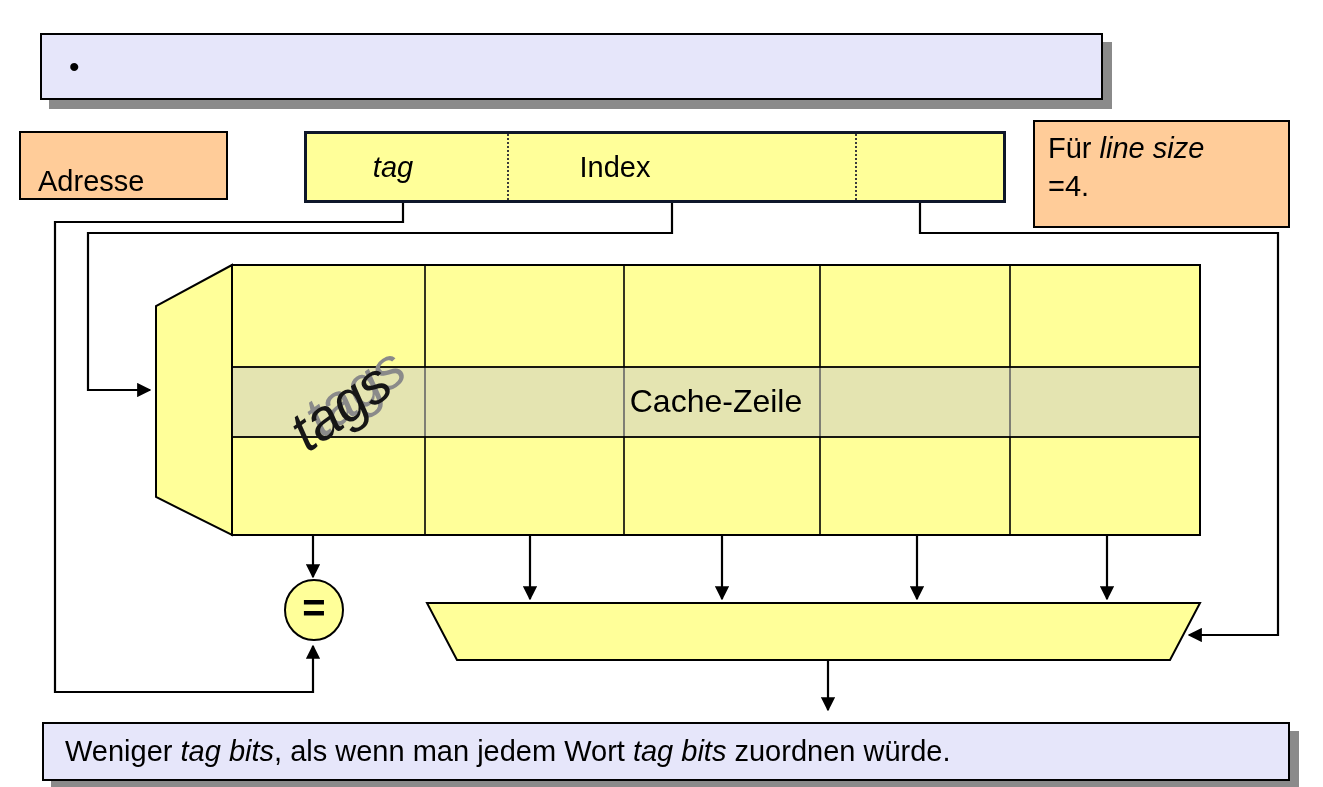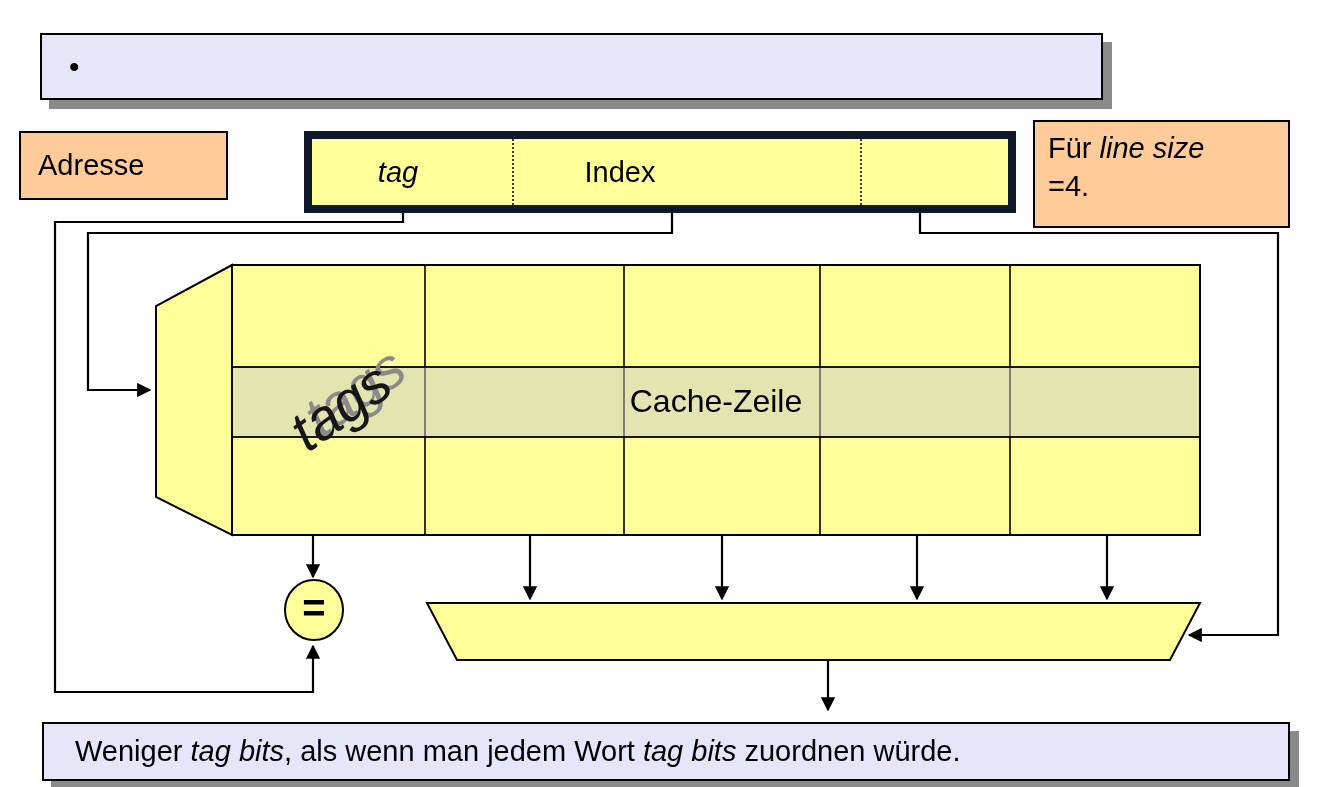--- a/index.html
+++ b/index.html
@@ -15,29 +15,29 @@
     box-shadow:9px 9px 0 var(--c-shadow,#8a8a8a);
     display:flex;align-items:center;
   }
   .orange-box{
     background:var(--c-orange,#ffcc99);
     border:2px solid #000;
   }
   #title-box{left:40px;top:33px;width:1059px;height:63px;font-size:33px;}
   #title-box .bullet{padding:0 25px 0 27px;font-size:30px;}
   #footer-box{left:42px;top:722px;width:1244px;height:55px;font-size:29px;}
-  #footer-box .inner{padding-left:31px;}
-  #adresse-box{left:19px;top:131px;width:205px;height:65px;display:flex;align-items:center;font-size:29px;}
+  #footer-box .inner{padding-left:21px;}
+  #adresse-box{left:19px;top:131px;width:205px;height:65px;display:flex;align-items:flex-end;font-size:29px;}
   #adresse-box .inner{padding-left:17px;}
   #note-box{left:1033px;top:120px;width:253px;height:104px;font-size:29px;line-height:1.3;}
   #note-box .inner{padding:8px 15px 0 13px;}
   
   #address-bar{
     left:304px;top:131px;width:696px;height:66px;
-    background:var(--c-yellow,#ffff99);border:8px solid #0f172a;
+    background:var(--c-yellow,#ffff99);border:3px solid #0f172a;
   }
   .seg-divider{position:absolute;top:0;bottom:0;width:0;border-left:2px dotted #3c3c3c;}
   #address-bar .field-label{position:absolute;top:50%;transform:translate(-50%,-50%);font-size:29px;white-space:nowrap;}
   
   #tags-label{
     left:248px;top:378px;width:185px;text-align:center;
     font-size:57px;font-style:italic;color:#161616;
     transform:rotate(-35deg);
     text-shadow:20px -4px 0 var(--c-shadow,#8a8a8a);
     line-height:1;

